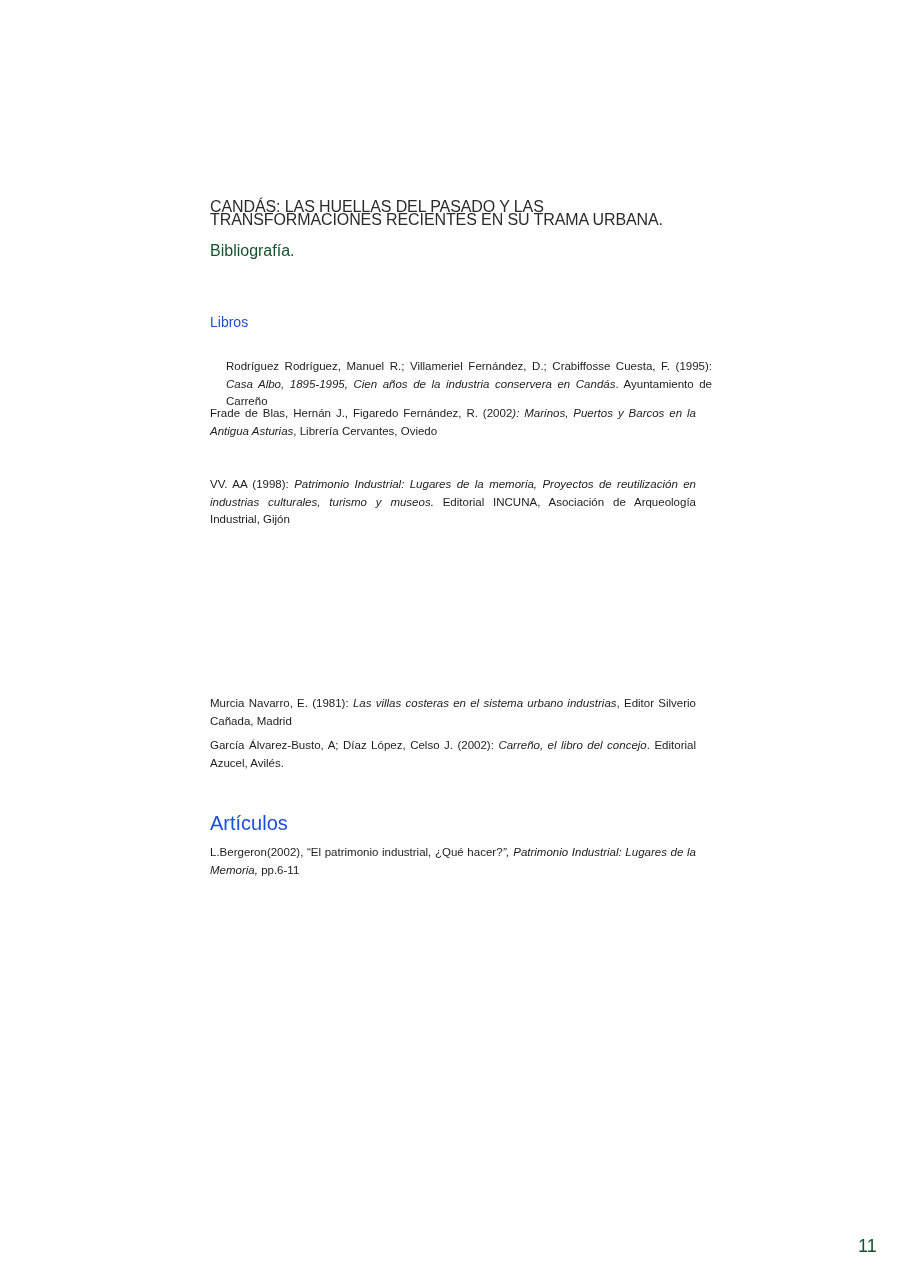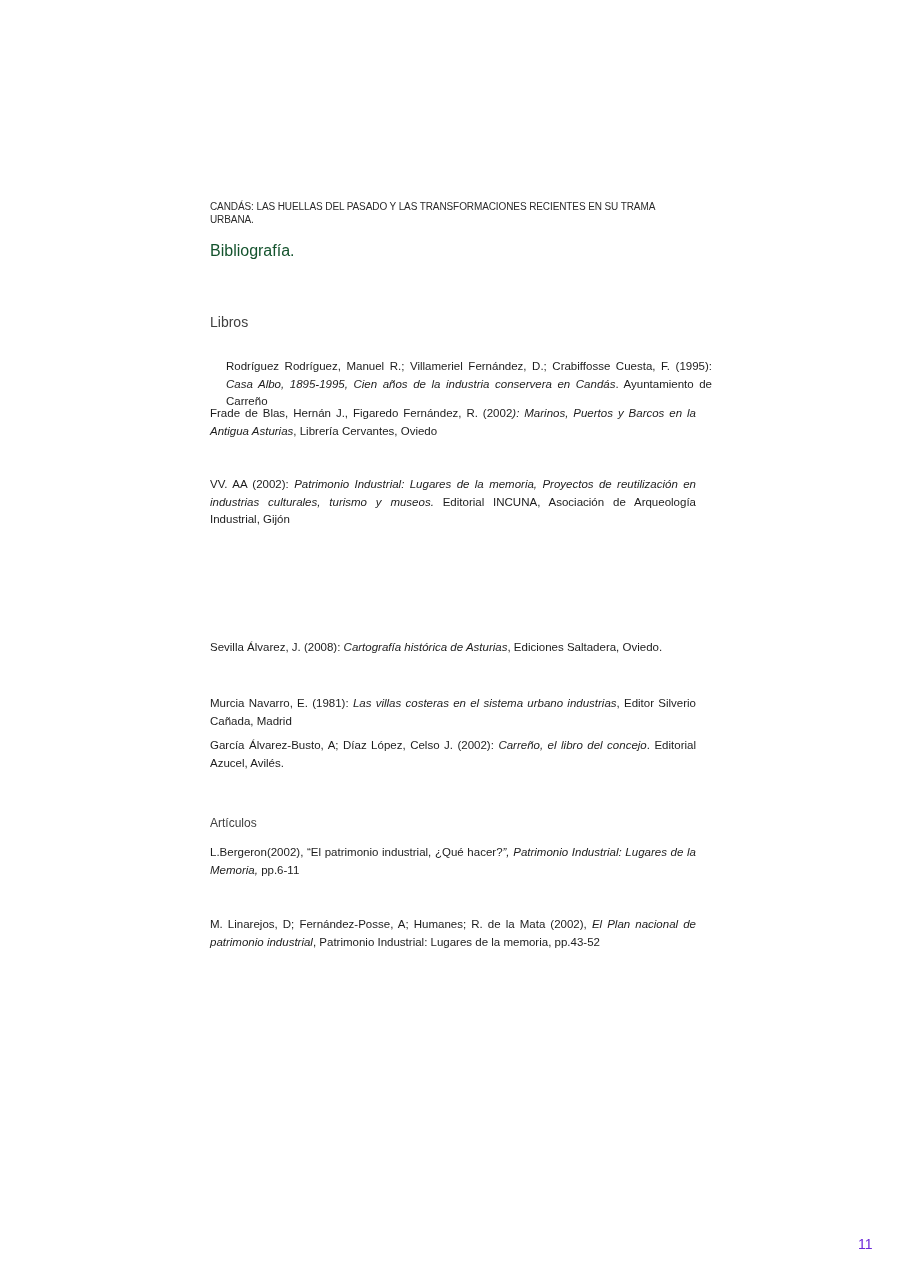--- a/index.html
+++ b/index.html
@@ -7,75 +7,69 @@
       width: 906px; height: 1280px;
       background: #ffffff;
       position: relative;
       overflow: hidden;
       font-family: "Liberation Sans", "DejaVu Sans", sans-serif;
       color: #1a1a1a;
     }
     .page { position: absolute; left: 0; top: 0; width: 906px; height: 1280px; }
     .content { position: absolute; left: 210px; top: 200px; width: 486px; }
     .running-header {
-      font-size: 10px; line-height: 13px; color: #2a2a2a;
+      font-size: 16px; line-height: 13px; color: #2a2a2a;
       letter-spacing: -0.1px;
     }
     .doc-title {
       margin-top: 15px; font-size: 16px; line-height: 20px; color: #14532d;
     }
     .section-heading {
-      font-size: 14px; line-height: 18px; color: #404040;
+      font-size: 14px; line-height: 18px; color: #1d4ed8;
     }
     .h-libros { position: absolute; top: 113px; font-size: 14px; }
-    .h-articulos { position: absolute; top: 614px; font-size: 12px; }
+    .h-articulos { position: absolute; top: 614px; font-size: 20px; }
     .ref {
       position: absolute; left: 0; width: 486px;
       font-size: 11.5px; line-height: 17.5px; color: #1c1c1c;
       text-align: justify;
     }
     .ref i { font-style: italic; }
     .page-number {
       position: absolute; left: 858px; top: 1236px;
-      font-size: 14px; color: #6d28d9;
+      font-size: 18px; color: #14532d;
     }
   </style>
 </head>
 <body>
 
 <div class="page">
   <div class="content">
     <div class="running-header">CANDÁS: LAS HUELLAS DEL PASADO Y LAS TRANSFORMACIONES RECIENTES EN SU TRAMA URBANA.</div>
     <div class="doc-title">Bibliografía.</div>
 
     <div class="section-heading h-libros">Libros</div>
 
     <p class="ref" style="top:142px;margin:16px">
       <span>Rodríguez Rodríguez, Manuel R.; Villameriel Fernández, D.; Crabiffosse Cuesta, F. (1995): </span><i>Casa Albo, 1895-1995, Cien años de la industria conservera en Candás</i><span>. Ayuntamiento de Carreño</span>
     </p>
     <p class="ref" style="top:205px;margin:0">
       <span> Frade de Blas, Hernán J., Figaredo Fernández, R. (2002</span><i>): Marinos, Puertos y Barcos en la Antigua Asturias</i><span>, Librería Cervantes, Oviedo</span>
     </p>
     <p class="ref" style="top:276px;margin:0">
-      <span>VV. AA (2002): </span><i>Patrimonio Industrial: Lugares de la memoria, Proyectos de reutilización en industrias culturales, turismo y museos.</i><span> Editorial INCUNA, Asociación de Arqueología Industrial, Gijón</span>
-    </p>
-    <p class="ref" style="top:439px;margin:0">
-      <span>Sevilla Álvarez, J. (2008): </span><i>Cartografía histórica de Asturias</i><span>, Ediciones Saltadera, Oviedo.</span>
+      <span>VV. AA (1998): </span><i>Patrimonio Industrial: Lugares de la memoria, Proyectos de reutilización en industrias culturales, turismo y museos.</i><span> Editorial INCUNA, Asociación de Arqueología Industrial, Gijón</span>
     </p>
     <p class="ref" style="top:495px;margin:0">
       <span>Murcia Navarro, E. (1981): </span><i>Las villas costeras en el sistema urbano industrias</i><span>, Editor Silverio Cañada, Madrid</span>
     </p>
     <p class="ref" style="top:537px;margin:0">
       <span>García Álvarez-Busto, A; Díaz López, Celso J. (2002):  </span><i>Carreño, el libro del concejo</i><span>. Editorial Azucel, Avilés.</span>
     </p>
 
     <div class="section-heading h-articulos">Artículos</div>
 
     <p class="ref" style="top:644px;margin:0">
       <span>L.Bergeron(2002), “El patrimonio industrial, ¿Qué hacer?</span><i>”, Patrimonio Industrial: Lugares de la Memoria,</i><span> pp.6-11</span>
     </p>
-    <p class="ref" style="top:716px;margin:0">
-      <span>M. Linarejos, D; Fernández-Posse, A; Humanes; R. de la Mata (2002), </span><i>El Plan nacional de patrimonio industrial</i><span>, Patrimonio Industrial: Lugares de la memoria, pp.43-52</span>
-    </p>
   </div>
 
   <div class="page-number">11</div>
 </div>
 
 </body></html>

